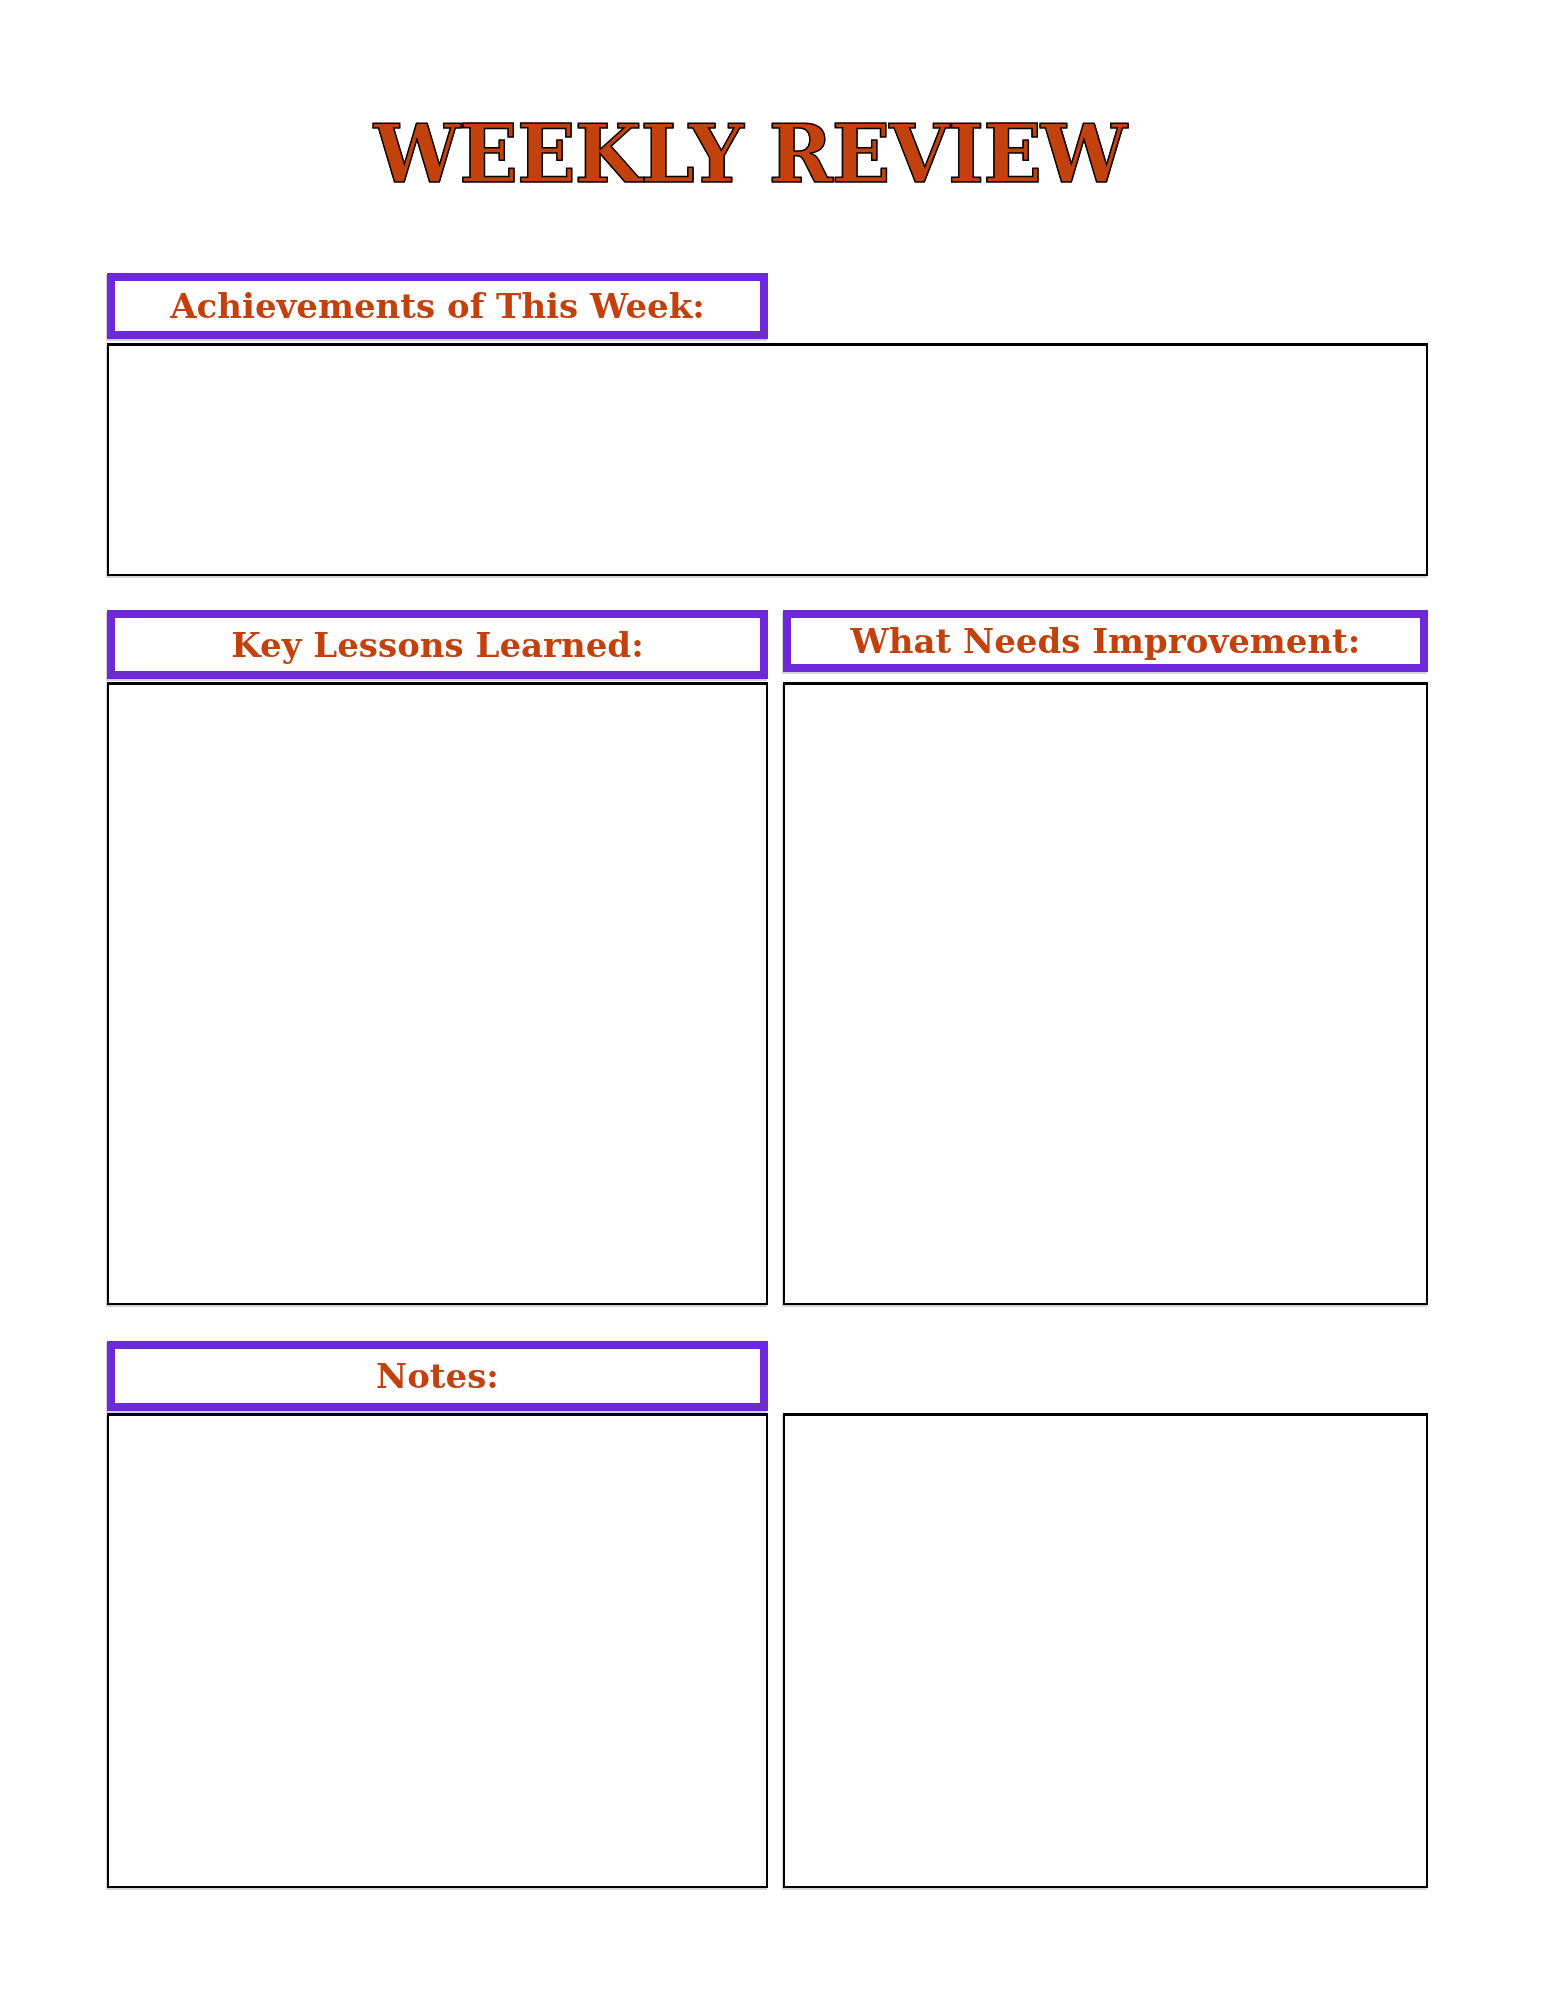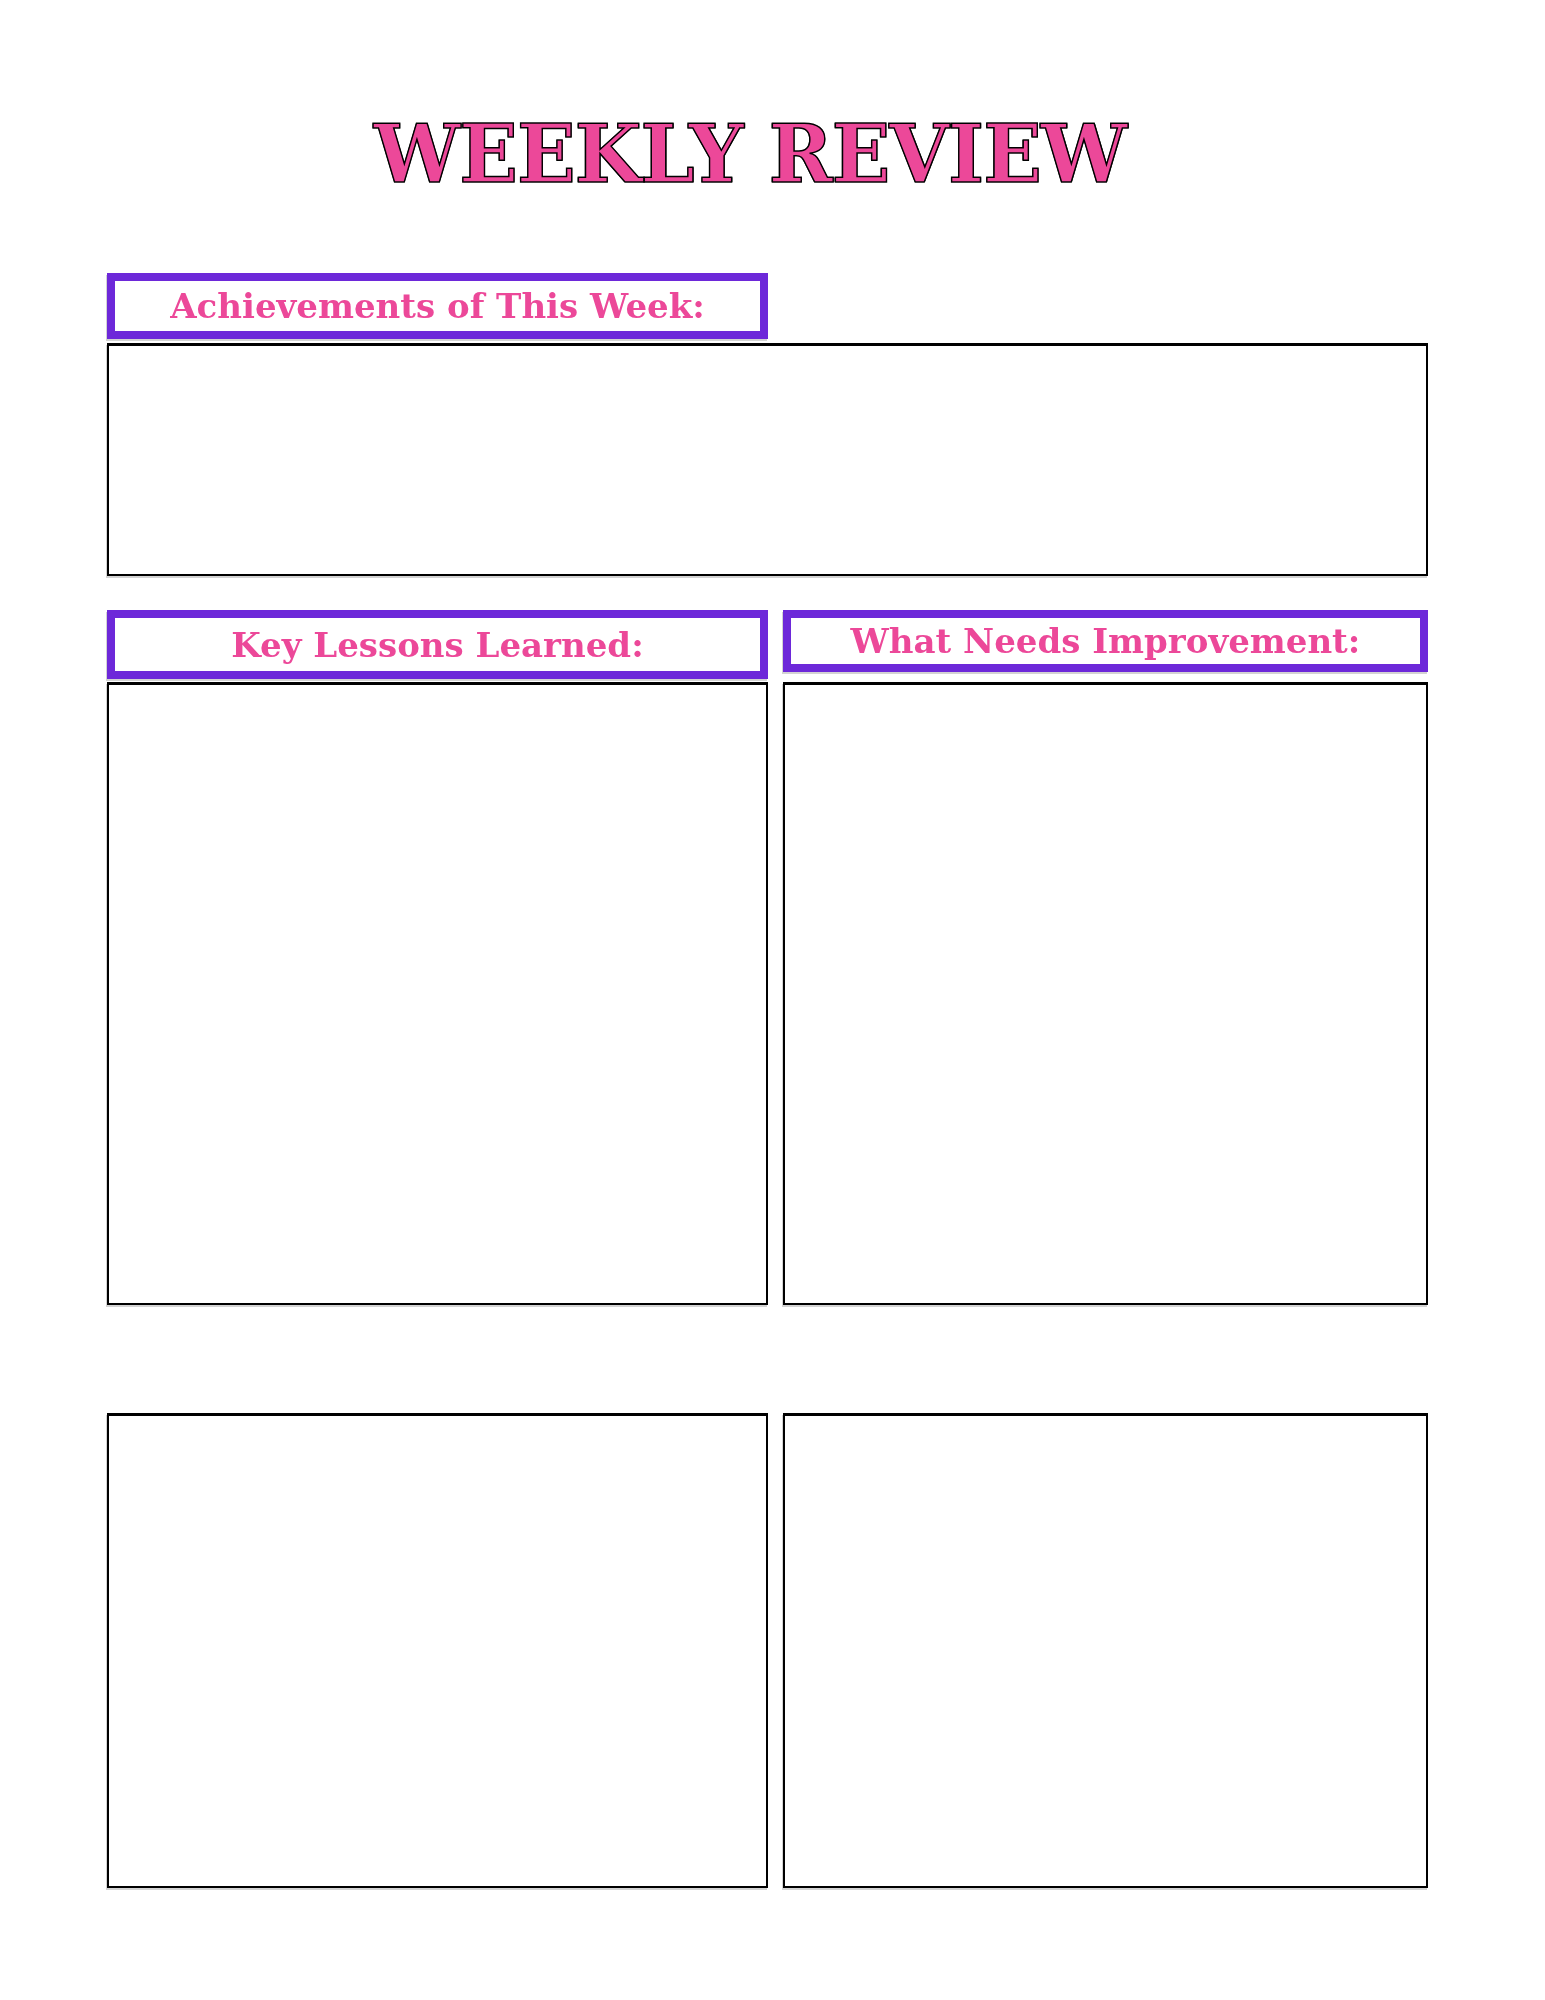--- a/index.html
+++ b/index.html
@@ -6,21 +6,21 @@
     margin: 0;
     padding: 0;
     background: #ffffff;
   }
   .page {
     position: relative;
     width: 1545px;
     height: 2000px;
     background: #ffffff;
     font-family: "DejaVu Serif", serif;
-    color: #ec4899;
+    color: #c2410c;
     overflow: hidden;
   }
 
   
   .title-wrap {
     position: absolute;
     top: 110px;
     left: 0;
     width: 1500px;       
     text-align: center;
@@ -96,17 +96,20 @@
   <div class="hdr-box" id="hdr-lessons">
     <span class="hdr-label">Key Lessons Learned:</span>
   </div>
   <div class="content-box" id="content-lessons"></div>
 
   <div class="hdr-box" id="hdr-improvement">
     <span class="hdr-label">What Needs Improvement:</span>
   </div>
   <div class="content-box" id="content-improvement"></div>
 
+  <div class="hdr-box" id="hdr-notes">
+    <span class="hdr-label">Notes:</span>
+  </div>
   <div class="content-box" id="content-notes"></div>
 
   <div class="content-box" id="content-priorities"></div>
 
 </div>
 
 </body></html>

